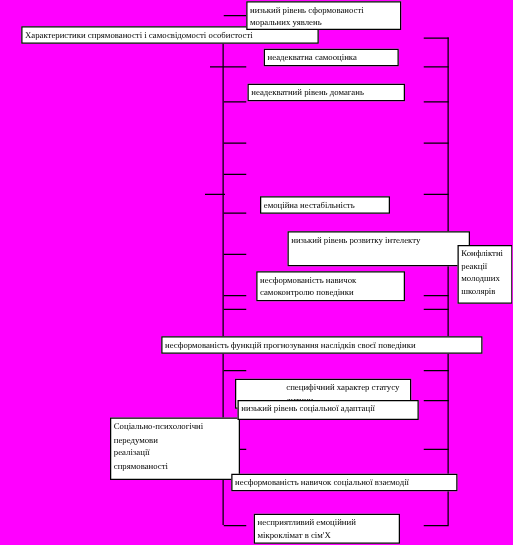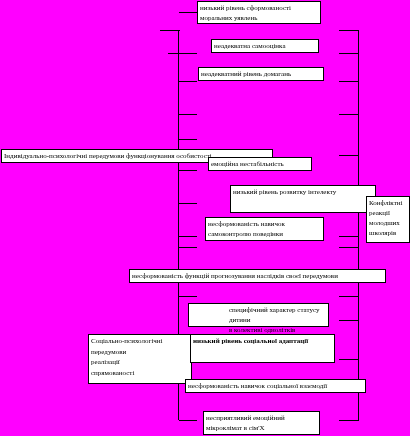--- a/index.html
+++ b/index.html
@@ -76,22 +76,22 @@
   <div class="ln h" style="left:339px; top:203px; width:20px;"></div>
   <div class="ln h" style="left:339px; top:236px; width:20px;"></div>
   <div class="ln h" style="left:339px; top:247px; width:20px;"></div>
   <div class="ln h" style="left:339px; top:296px; width:20px;"></div>
   <div class="ln h" style="left:339px; top:320px; width:20px;"></div>
   <div class="ln h" style="left:339px; top:359px; width:20px;"></div>
   <div class="ln h" style="left:339px; top:420px; width:20px;"></div>
 
   <div class="ln h" style="left:350px; top:210px; width:16px;"></div>
 
+  <div class="box cat" style="left:17px; top:21px; width:238px; height:14px;">Характеристики спрямованості і самосвідомості особистості</div>
 
-  <div class="box cat" style="left:1px; top:149px; width:272px; height:14px;">Індивідуально-психологічні передумови функціонування особистості</div>
 
   <div class="box cat" style="left:88px; top:334px; width:104px; height:50px;">Соціально-психологічні
 передумови
 реалізації
 спрямованості</div>
 
   <div class="box" style="left:197px; top:1px; width:124px; height:23px;">низький рівень сформованості
 моральних уявлень</div>
 
   <div class="box" style="left:211px; top:39px; width:108px; height:14px;">неадекватна  самооцінка</div>
@@ -99,26 +99,26 @@
   <div class="box" style="left:198px; top:67px; width:126px; height:14px;">неадекватний  рівень домагань</div>
 
 
   <div class="box" style="left:208px; top:132px; width:104px; height:14px;margin-top:25px;">емоційна нестабільність</div>
 
   <div class="box" style="left:190px; top:185px; width:146px; height:28px;margin-left:40px;">низький рівень розвитку інтелекту</div>
 
   <div class="box" style="left:205px; top:217px; width:119px; height:24px;">несформованість навичок
 самоконтролю поведінки</div>
 
-  <div class="box" style="left:129px; top:269px; width:257px; height:14px;">несформованість функцій прогнозування наслідків своєї передумови</div>
+  <div class="box" style="left:129px; top:269px; width:257px; height:14px;">несформованість функцій прогнозування наслідків своєї поведінки</div>
 
   <div class="box" style="left:188px; top:303px; width:141px; height:24px;padding-left:40px;">специфічний характер статусу дитини
 в колективі однолітків</div>
 
-  <div class="box" style="left:190px; top:334px; width:145px; height:29px;font-weight:bold;">низький рівень соціальної адаптації</div>
+  <div class="box" style="left:190px; top:320px; width:145px; height:16px;">низький рівень соціальної адаптації</div>
 
   <div class="box" style="left:170px; top:379px; width:181px; height:14px;margin-left:15px;">несформованість навичок соціальної взаємодії</div>
 
   <div class="box" style="left:203px; top:411px; width:117px; height:24px;">несприятливий  емоційний
 мікроклімат в сім'Х</div>
 
   <div class="box outcome" style="left:366px; top:196px; width:44px; height:47px;">Конфліктні
 реакції
 молодших
 школярів</div>

